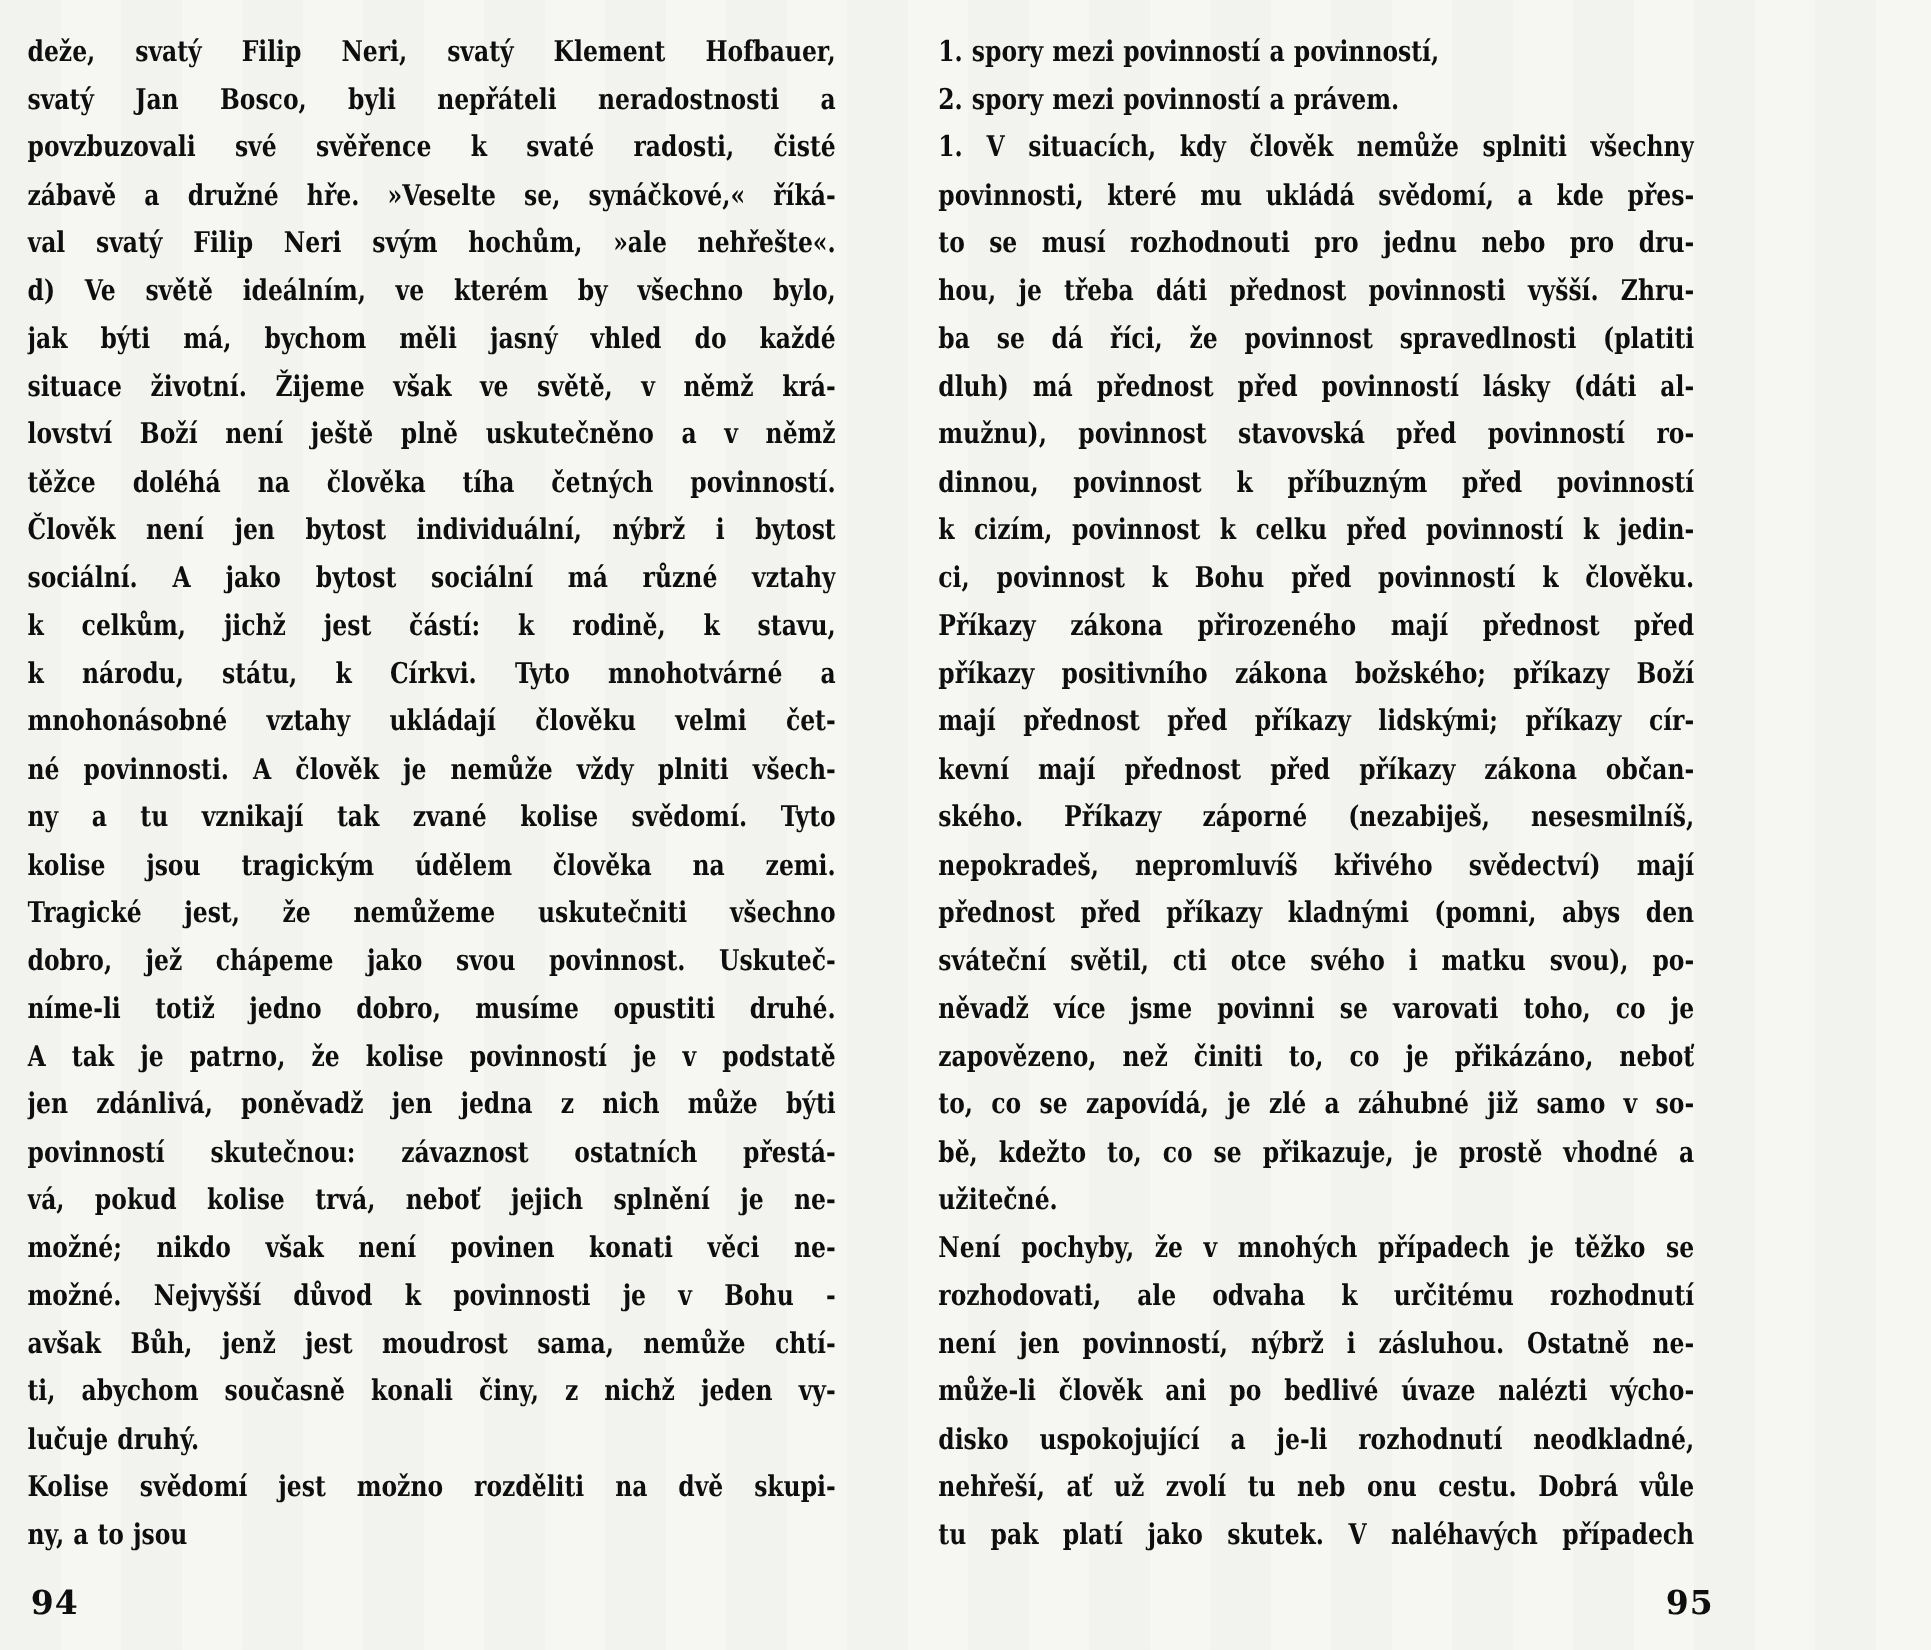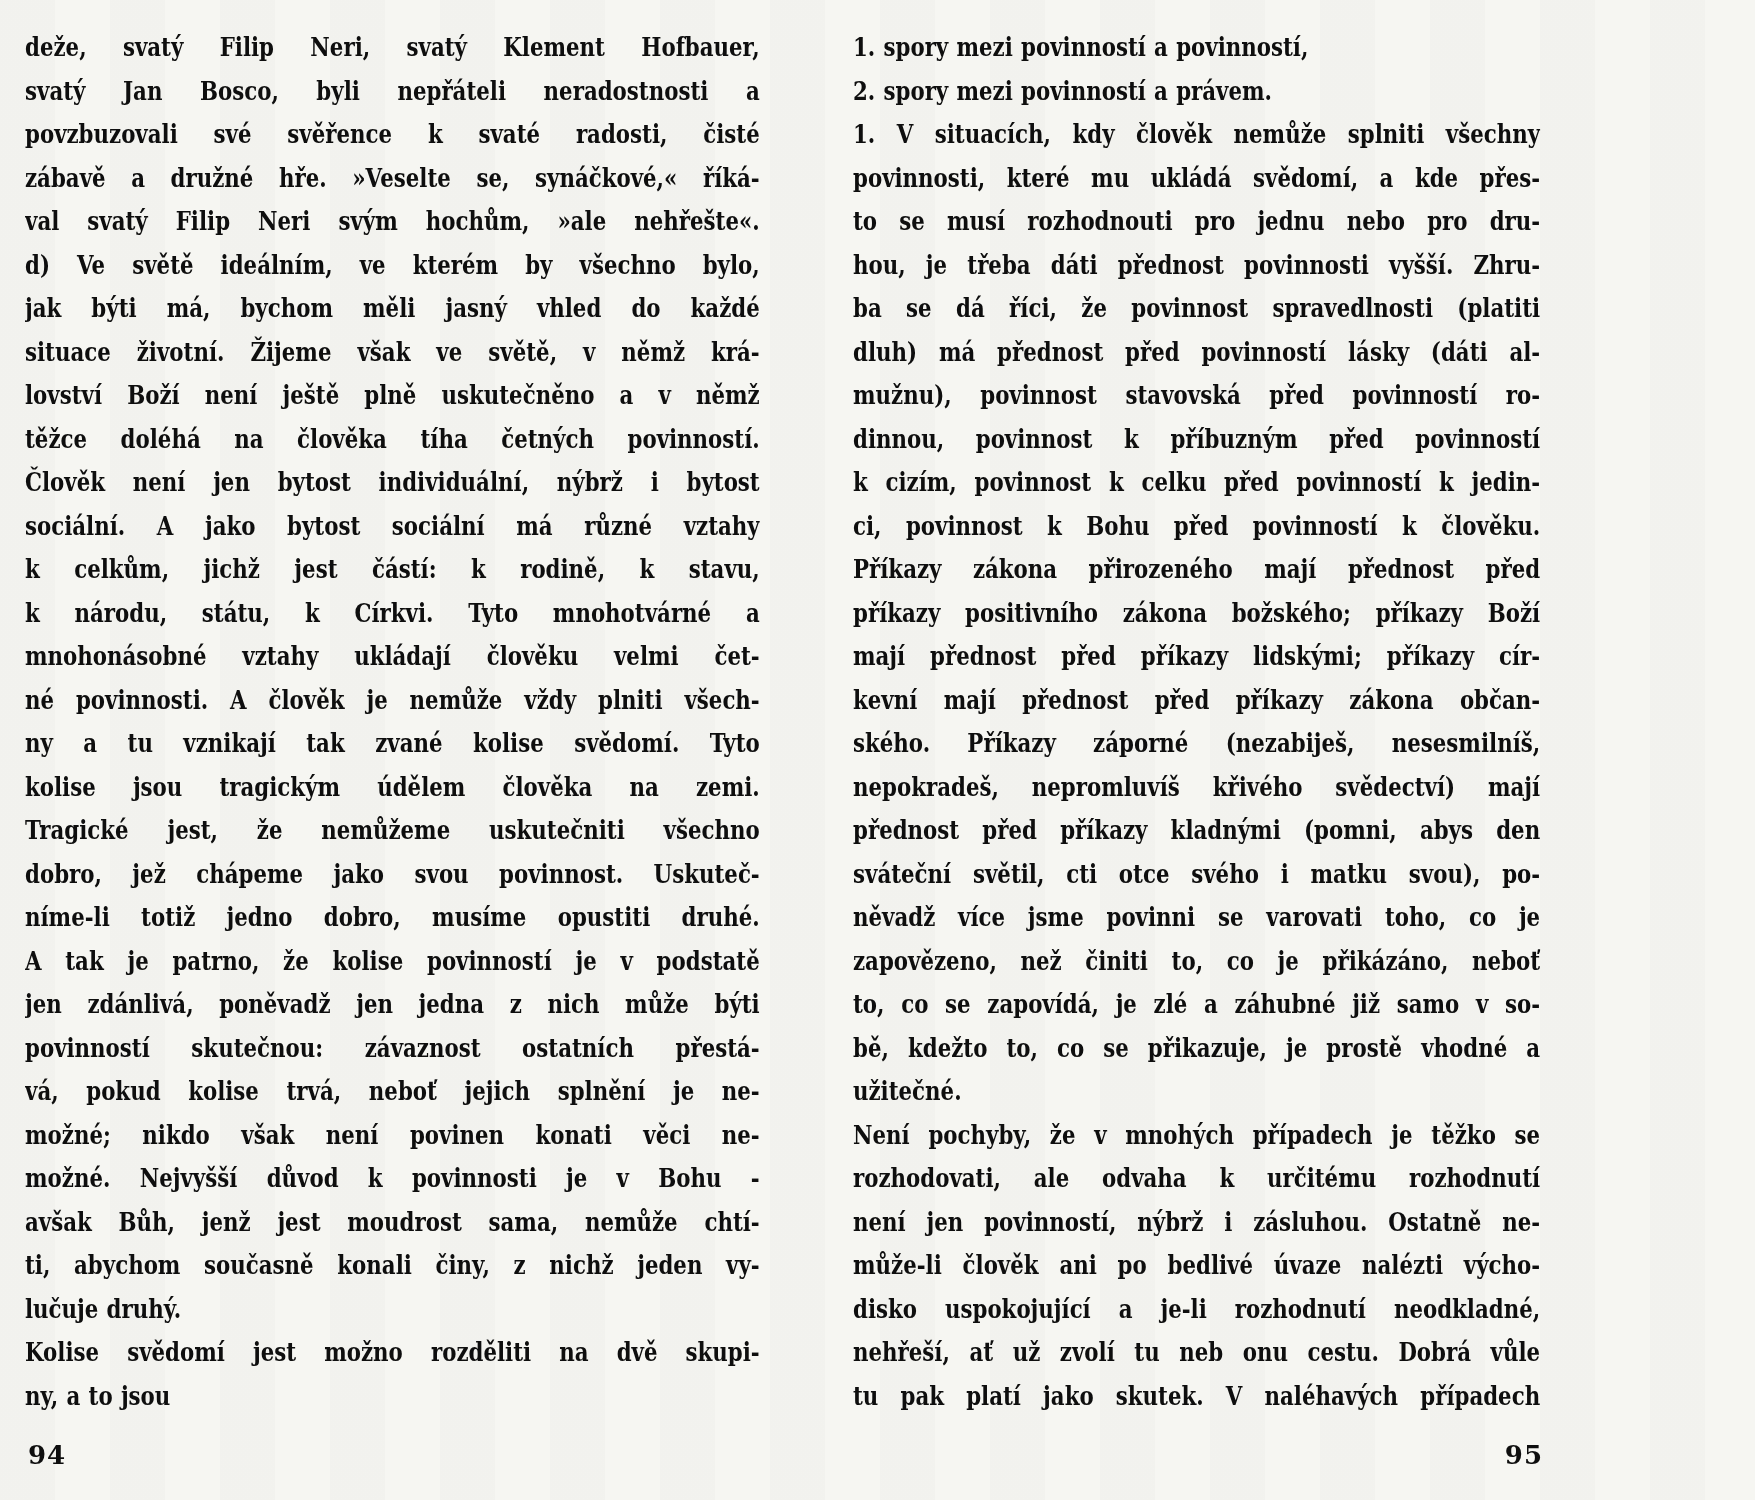--- a/index.html
+++ b/index.html
@@ -35,25 +35,25 @@
     word-spacing: 1px;
     white-space: normal;
   }
   .line.short {
     text-align: left;
     text-align-last: left;
   }
   .pagenum {
     position: absolute;
     top: 1440px;
-    font-size: 26px;
+    font-size: 30px;
     letter-spacing: 1px;
   }
   .pagenum-left  { left: 28px; }
-  .pagenum-right { right: 212px; }
+  .pagenum-right { right: 197px; }
 </style>
 </head>
 <body>
 
 <div class="spread">
 
   <div class="col col-left">
       <div class="line">deže, svatý Filip Neri, svatý Klement Hofbauer,</div>
       <div class="line">svatý Jan Bosco, byli nepřáteli neradostnosti a</div>
       <div class="line">povzbuzovali své svěřence k svaté radosti, čisté</div>

